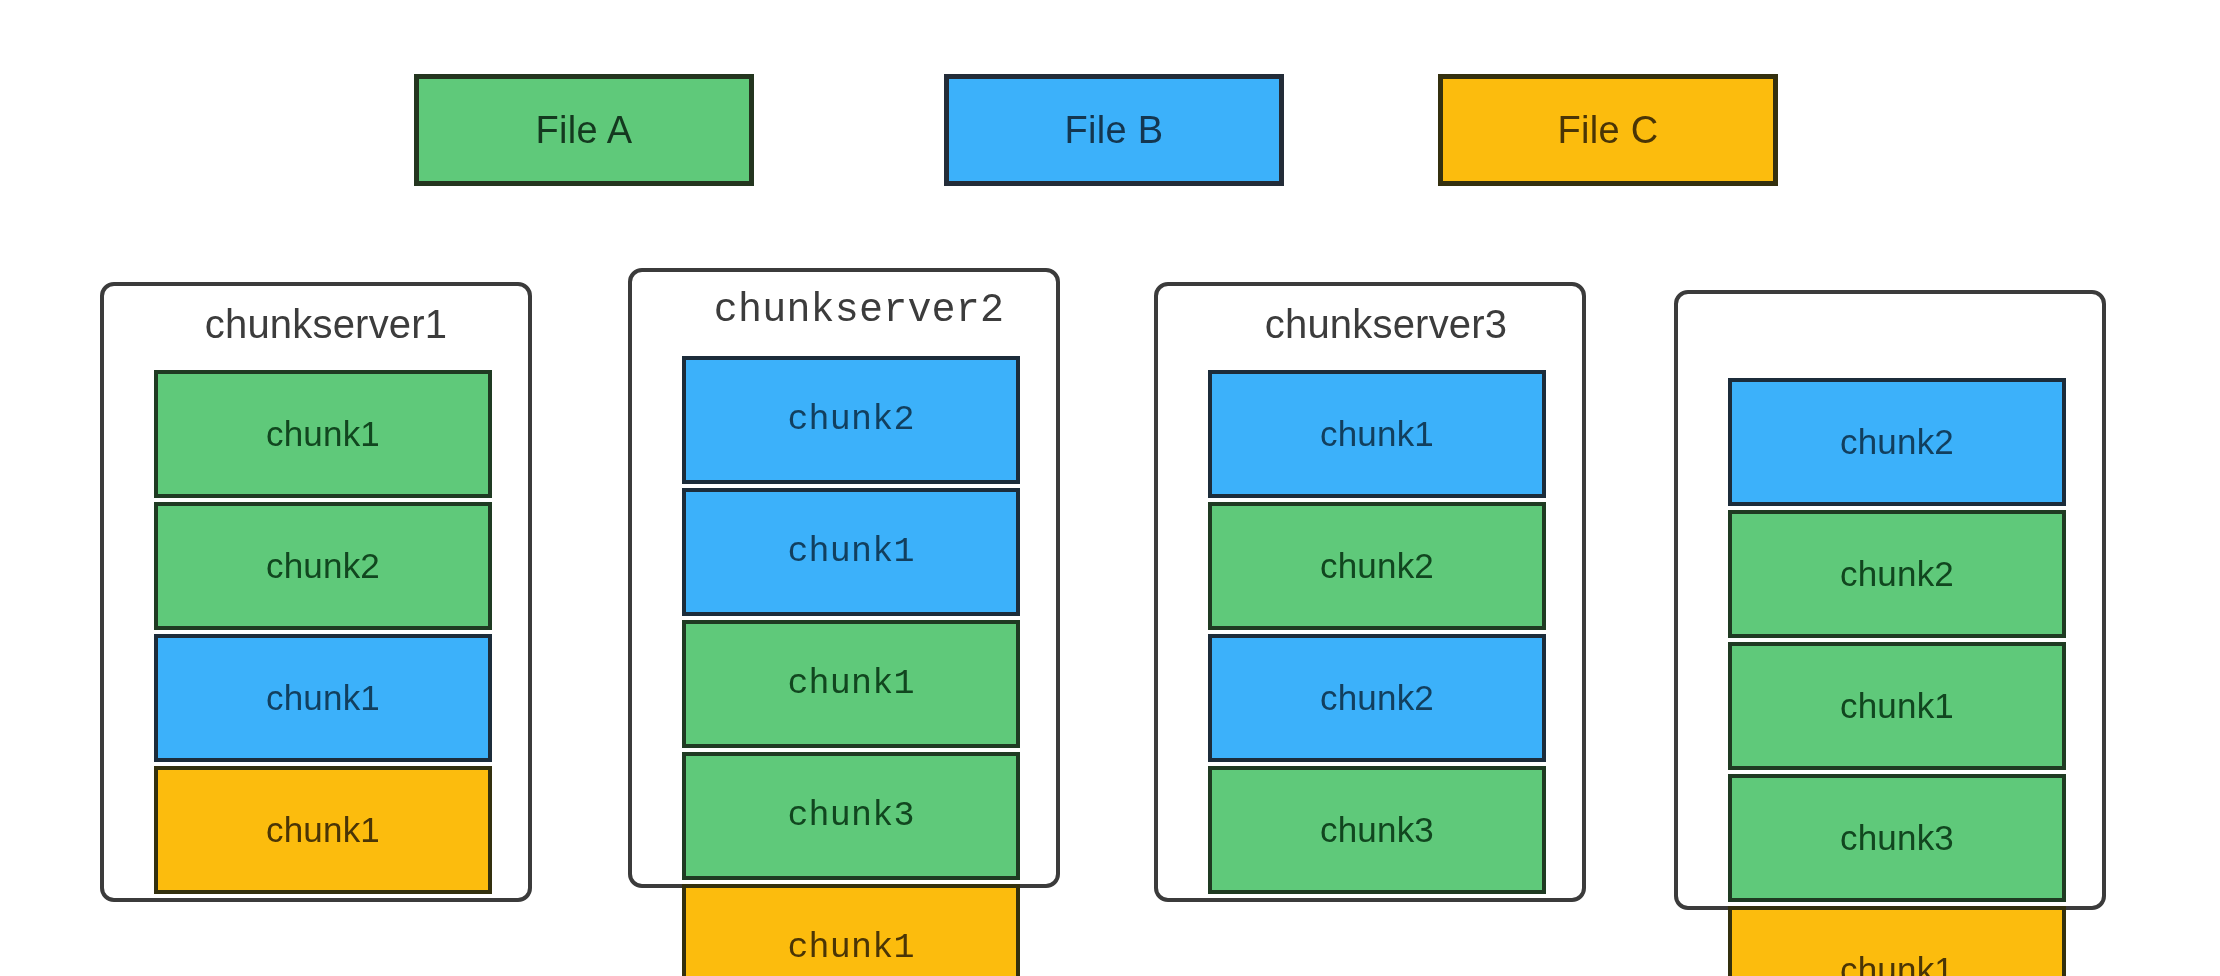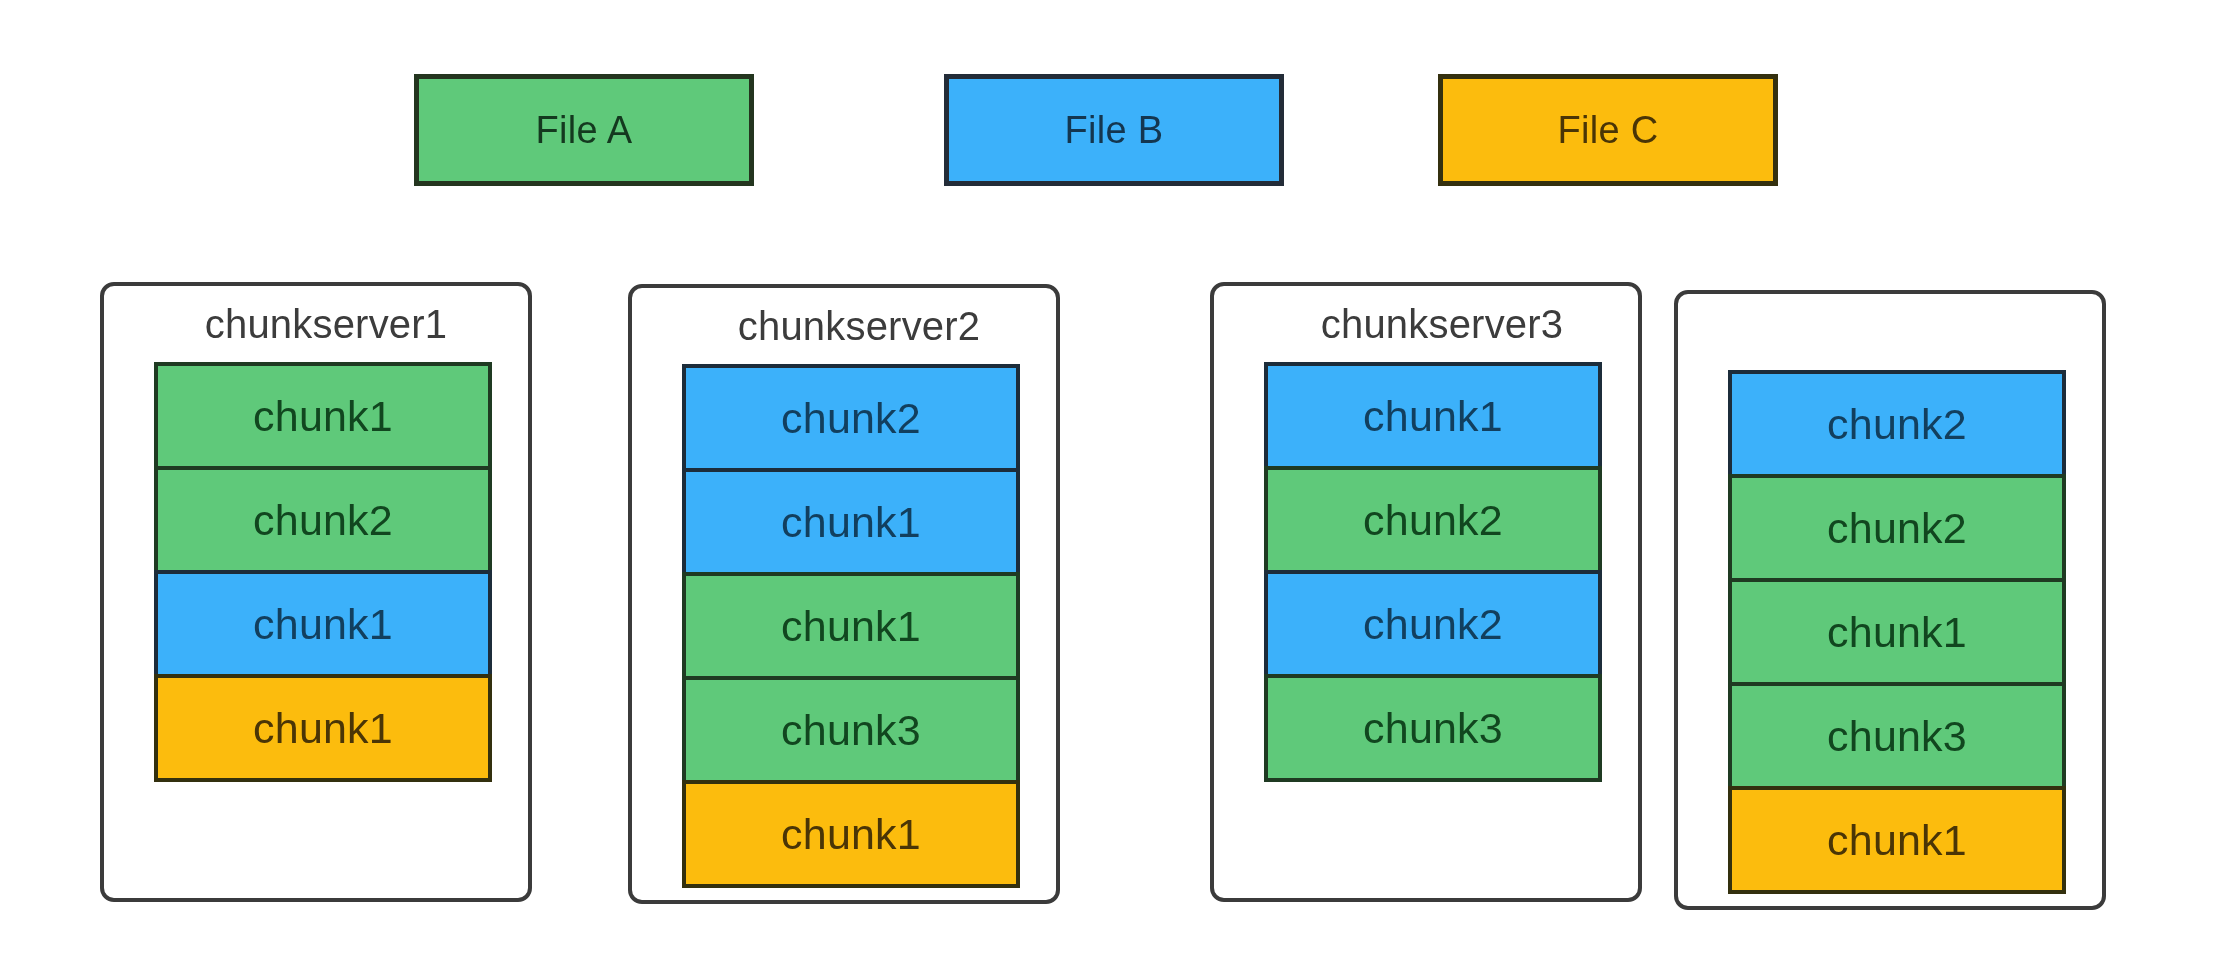--- a/index.html
+++ b/index.html
@@ -58,22 +58,22 @@
   .server {
     position: absolute;
     box-sizing: border-box;
     width: 432px;
     height: 620px;
     background: #ffffff;
     border: 4px solid #3b3b3b;
     border-radius: 14px;
   }
   #server-1 { left: 100px;  top: 282px; }
-  #server-2 { left: 628px;  top: 284px; }
-  #server-3 { left: 1210px; top: 282px; }
+  #server-2 { left: 628px;  top: 268px; font-family: Liberation Mono, monospace; }
+  #server-3 { left: 1154px; top: 282px; }
   #server-4 { left: 1674px; top: 290px; }
 
   .server-title {
     position: absolute;
     left: 0;
     right: 0;
     top: 16px;
     text-align: center;
     font-size: 40px;
     color: #3c3c3c;
@@ -89,28 +89,29 @@
   .chunk-stack {
     position: absolute;
     left: 50px;
     top: 76px;
     width: 338px;
     display: flex;
     flex-direction: column;
   }
   .chunk {
     box-sizing: border-box;
-    height: 108px;
+    height: 128px;
     display: flex;
     align-items: center;
     justify-content: center;
-    font-size: 43px;
+    font-size: 35px;
     letter-spacing: 0.2px;
     border: 4px solid #2b2b2b;
     margin-bottom: -4px;
+    margin-top: 8px;
   }
   .chunk:last-child { margin-bottom: 0; }
 
   .chunk.c-green {
     background: #5FC97A;
     border-color: #1f3a22;
     color: #11461f;
   }
   .chunk.c-blue {
     background: #3CB1FA;

